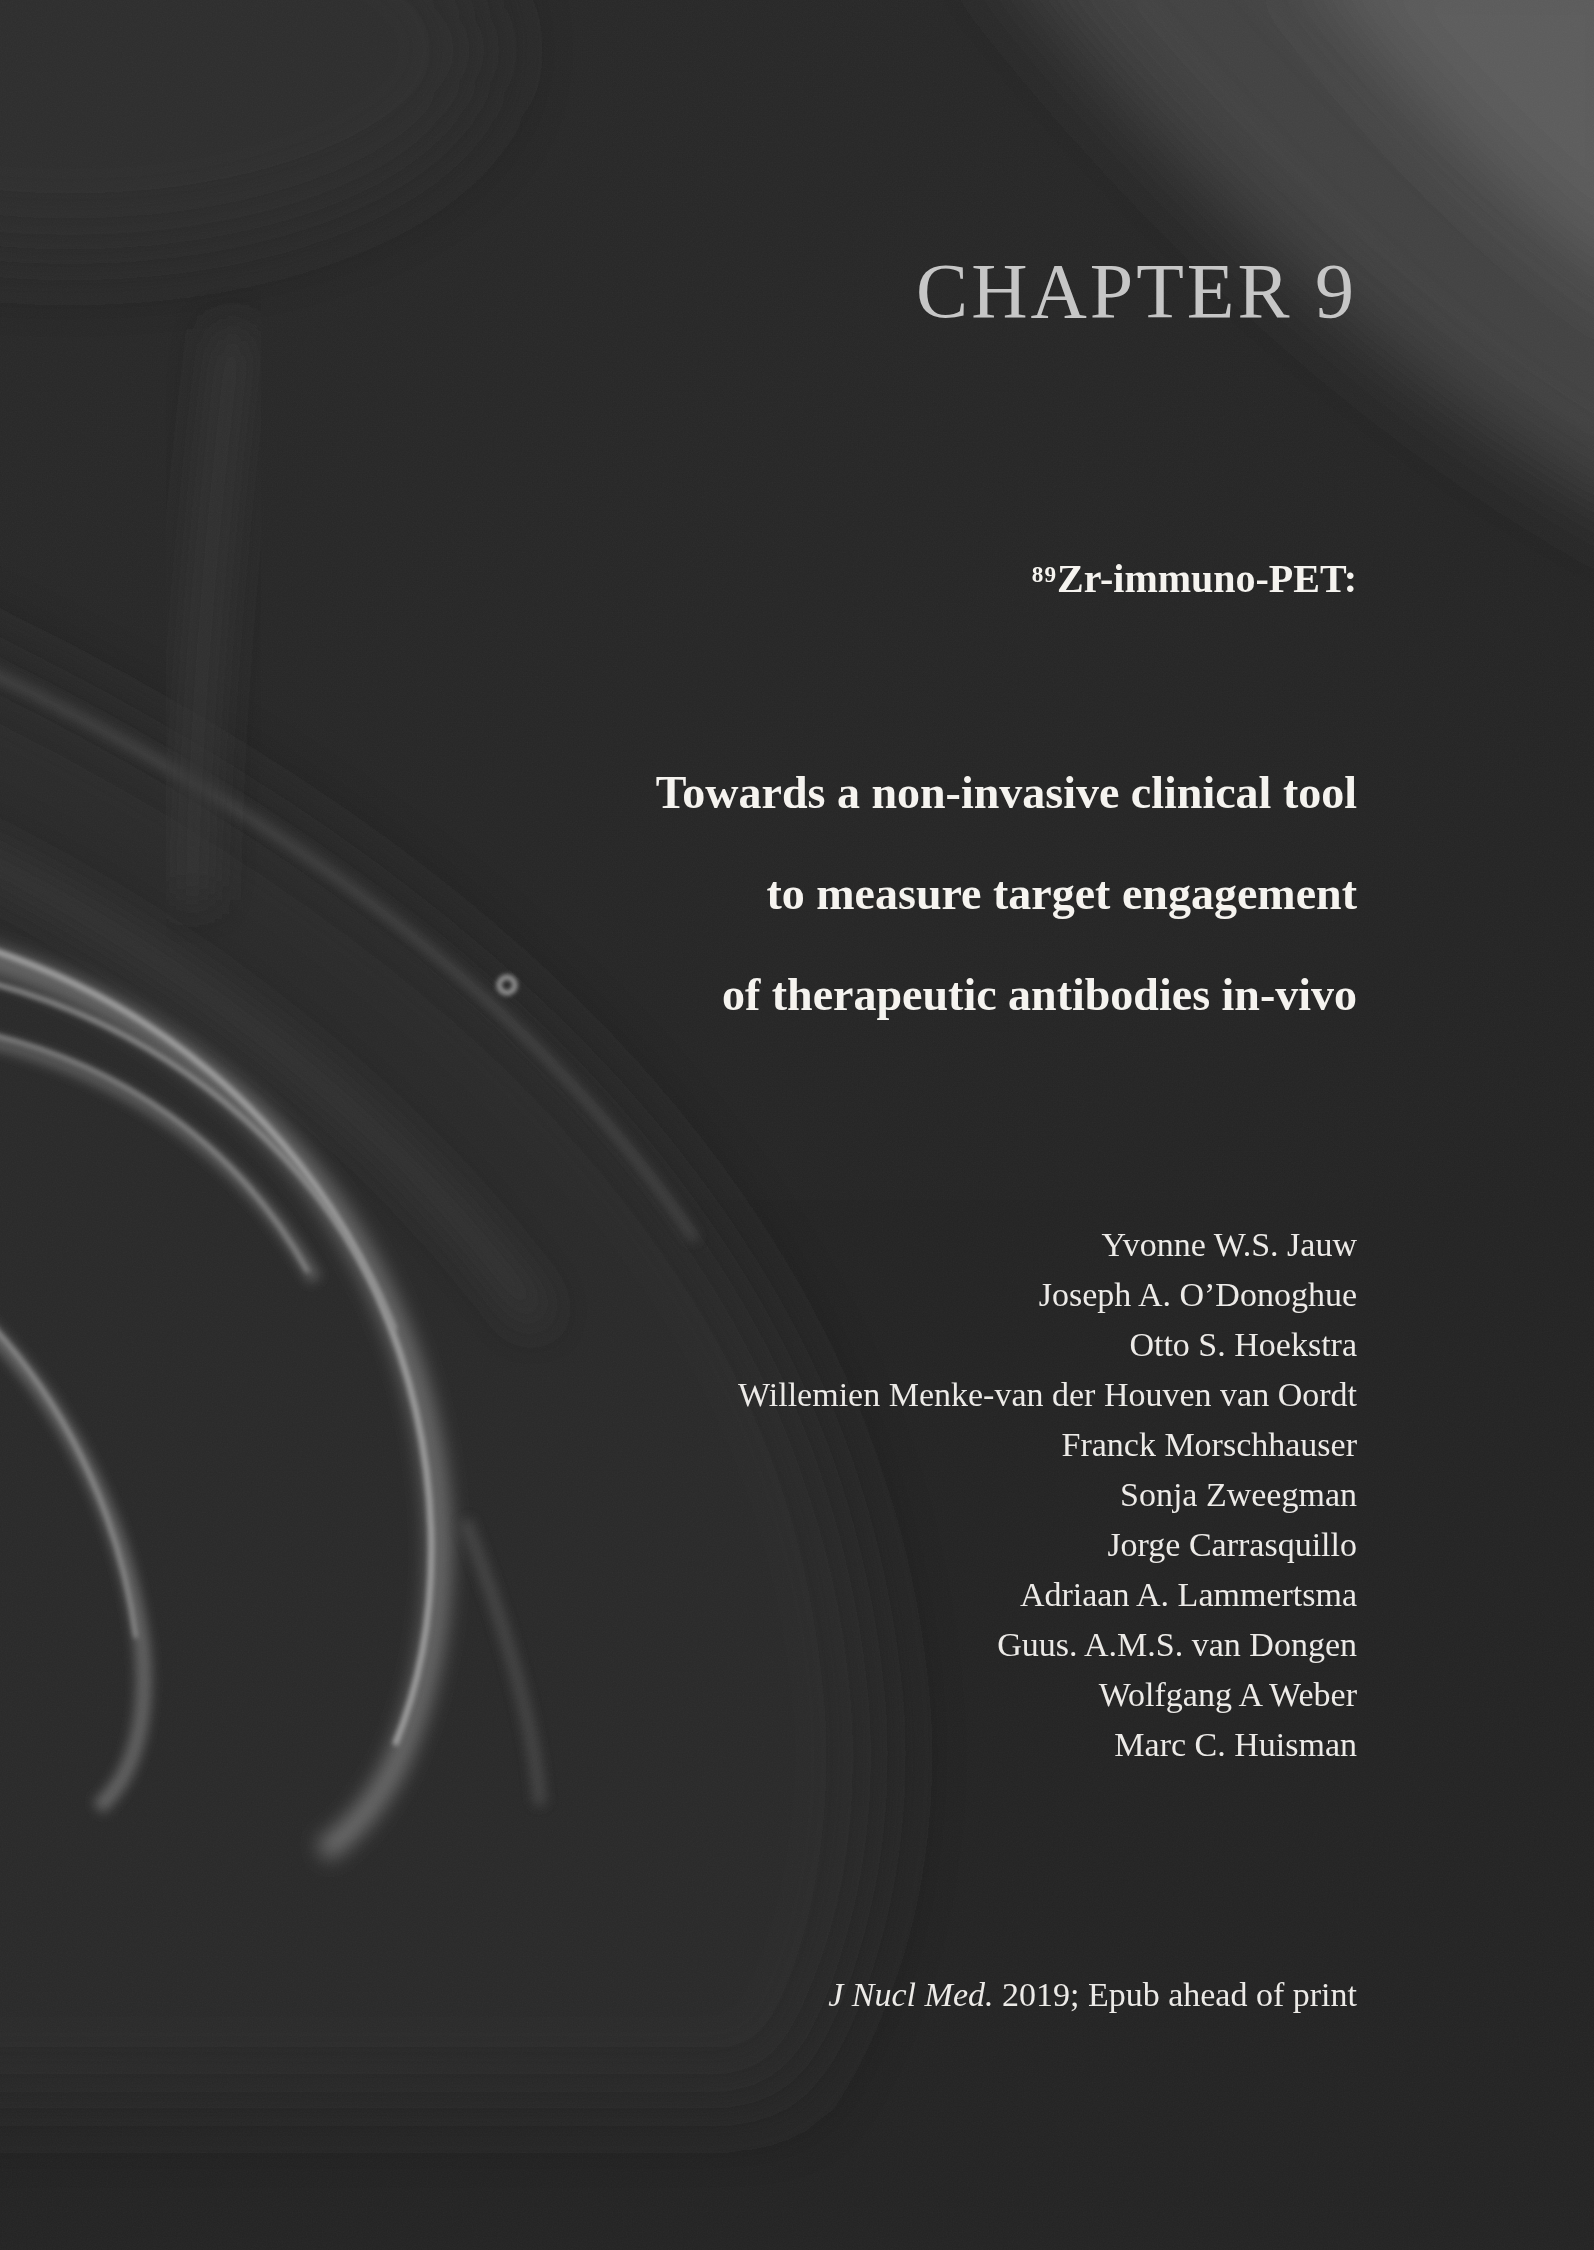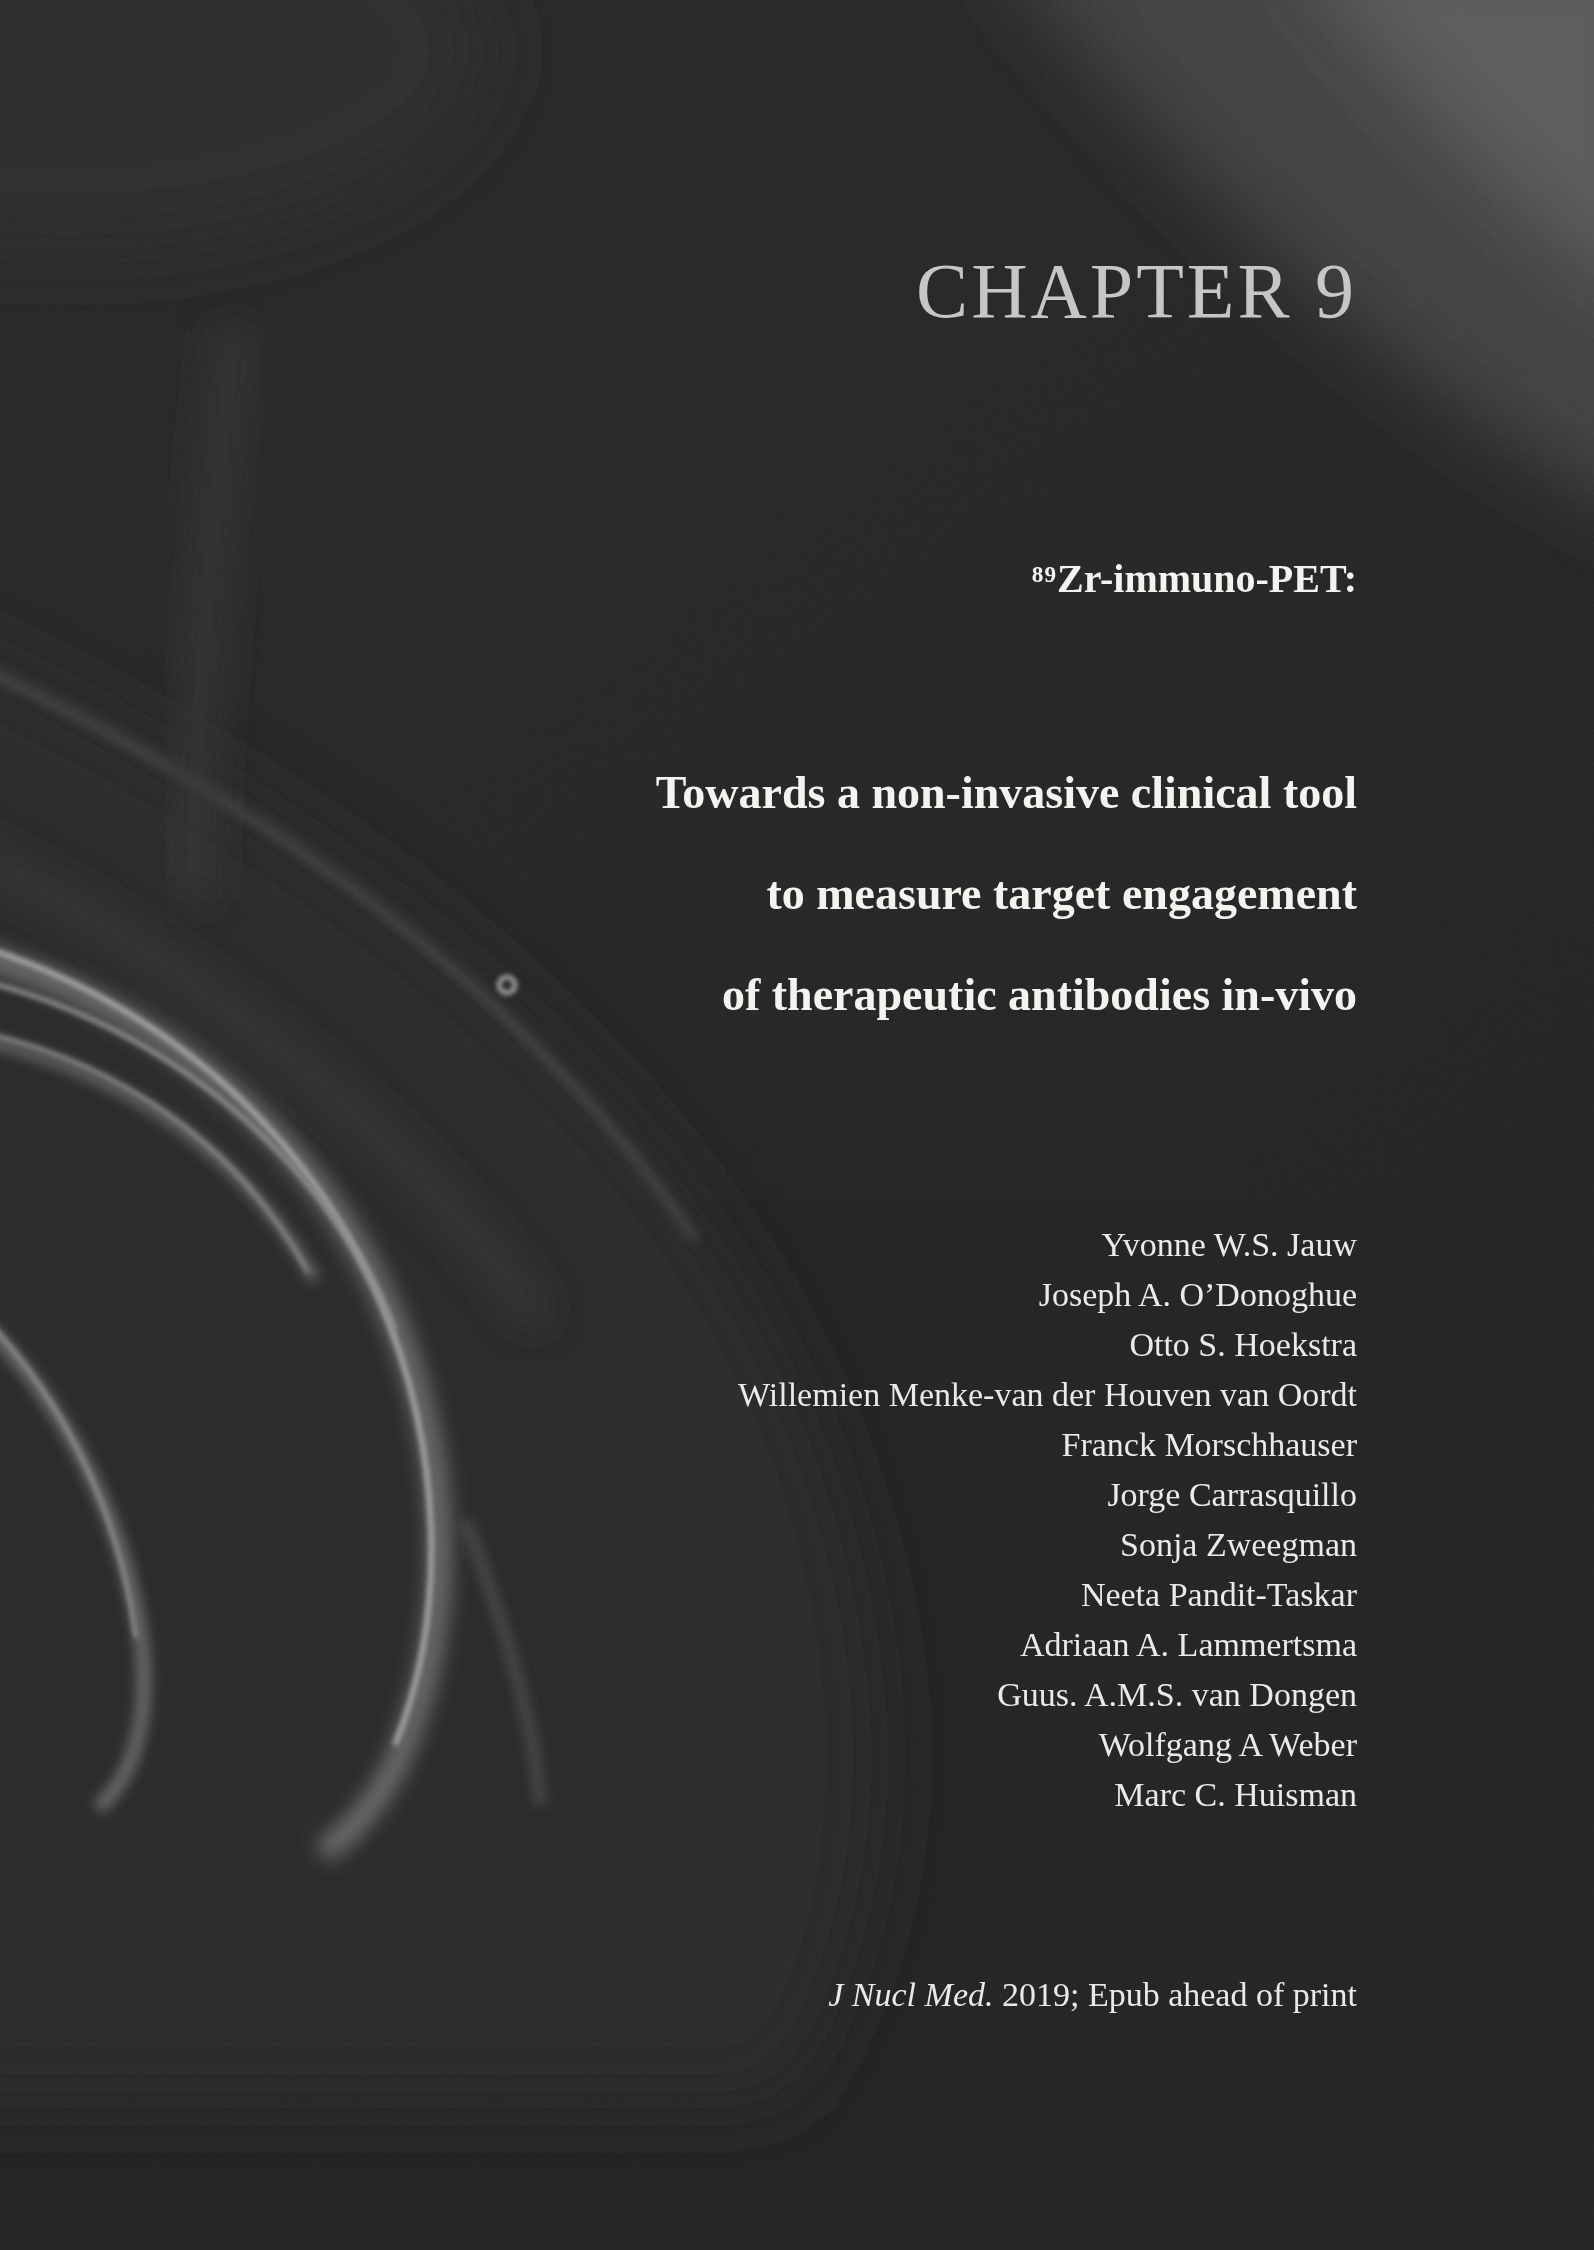--- a/index.html
+++ b/index.html
@@ -148,23 +148,22 @@
         <div class="subtitle-line">to measure target engagement</div>
         <div class="subtitle-line">of therapeutic antibodies in-vivo</div>
       </div>
 
     <div class="authors">
         <div class="author">Yvonne W.S. Jauw</div>
         <div class="author">Joseph A. O’Donoghue</div>
         <div class="author">Otto S. Hoekstra</div>
         <div class="author">Willemien Menke-van der Houven van Oordt</div>
         <div class="author">Franck Morschhauser</div>
+        <div class="author">Sonja Zweegman</div>
         <div class="author">Jorge Carrasquillo</div>
-        <div class="author">Sonja Zweegman</div>
-        <div class="author">Neeta Pandit-Taskar</div>
         <div class="author">Adriaan A. Lammertsma</div>
         <div class="author">Guus. A.M.S. van Dongen</div>
         <div class="author">Wolfgang A Weber</div>
         <div class="author">Marc C. Huisman</div>
       </div>
 
     <div class="citation"><span class="journal">J Nucl Med.</span><span> 2019; Epub ahead of print</span></div>
 
   </div>
 </div>

